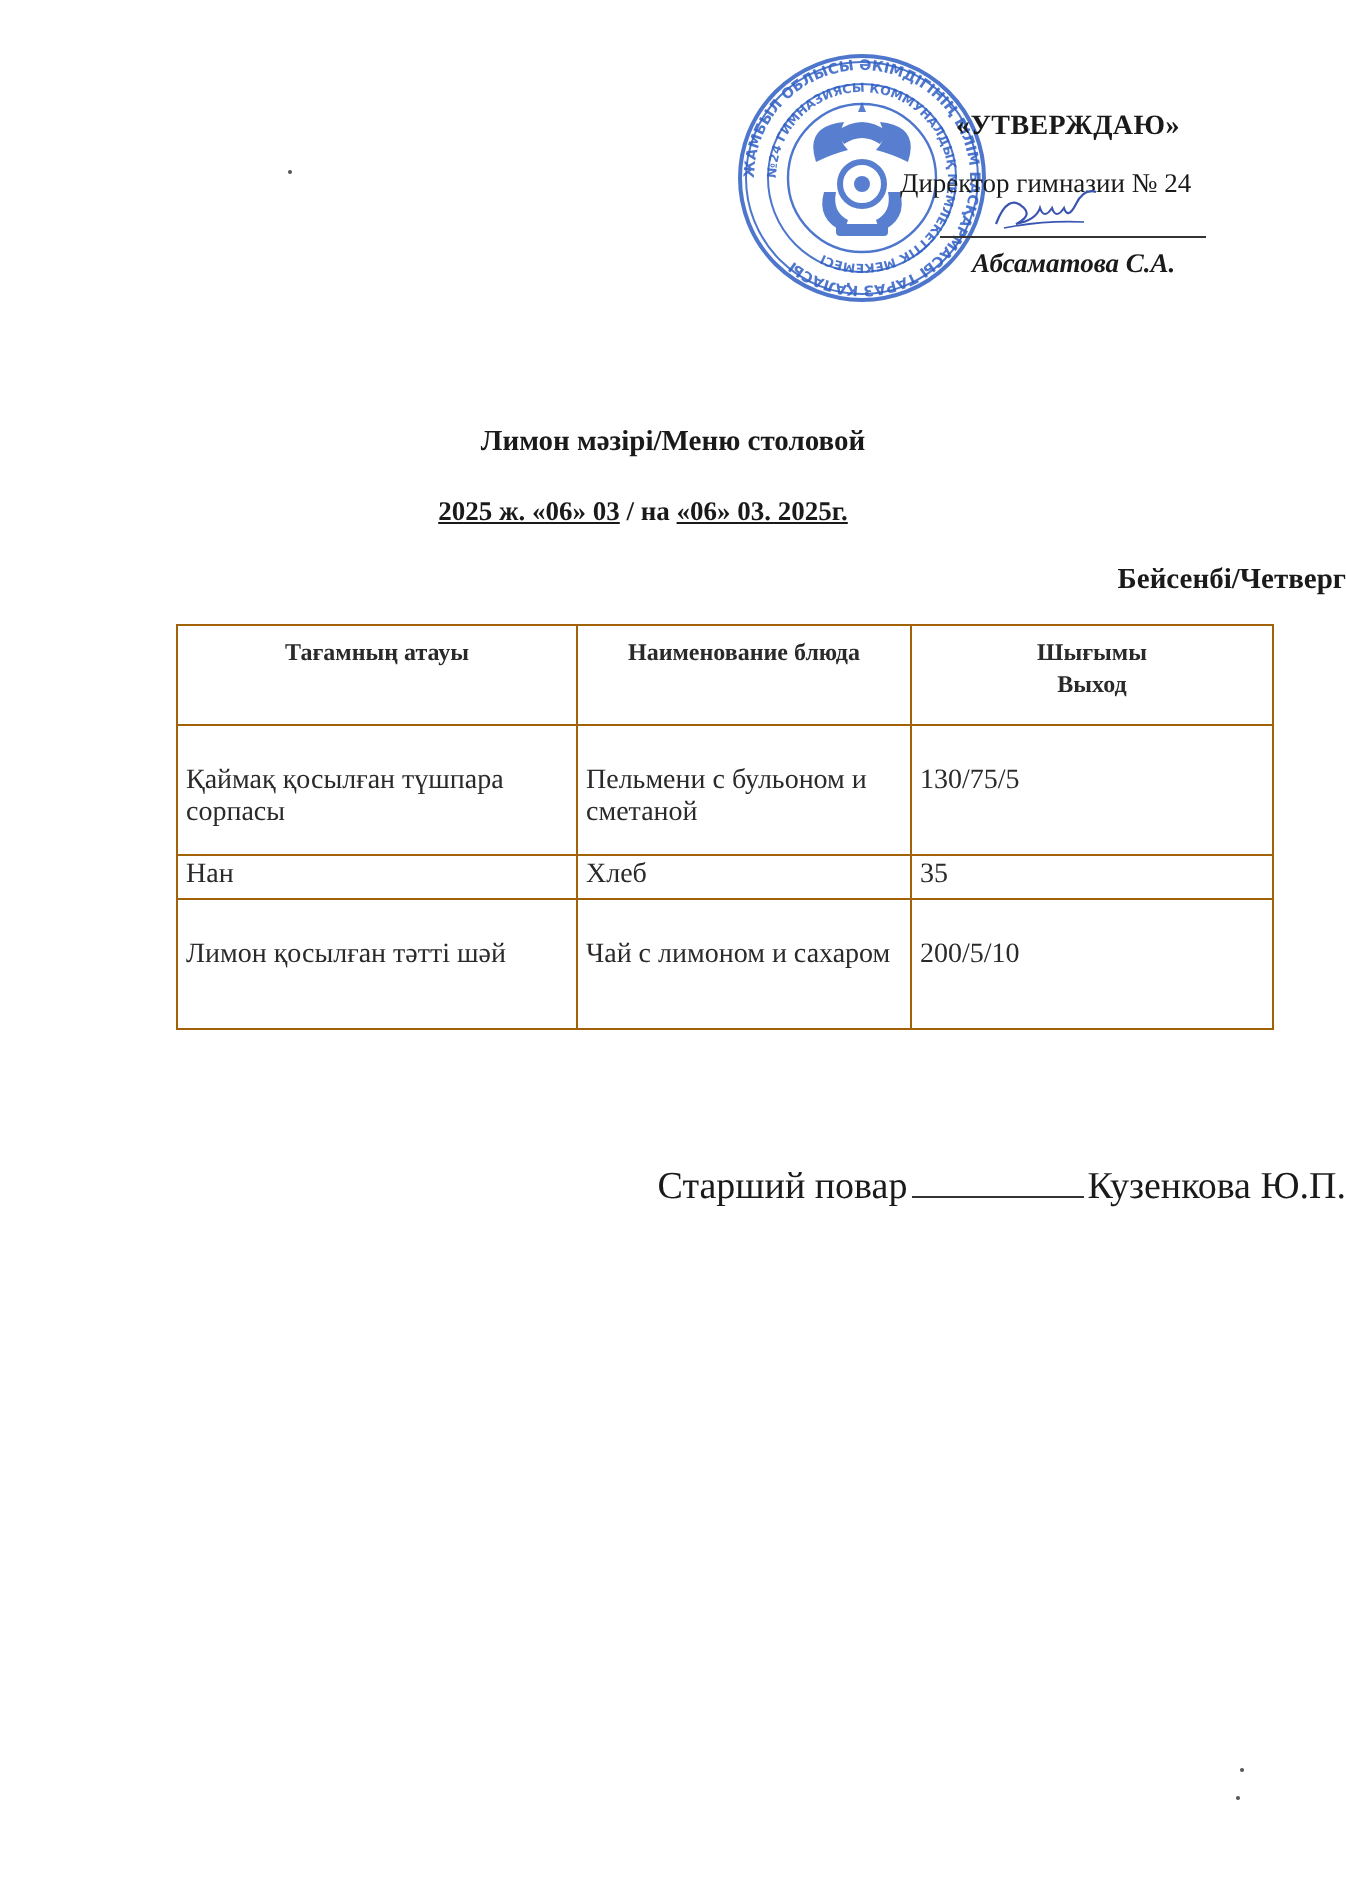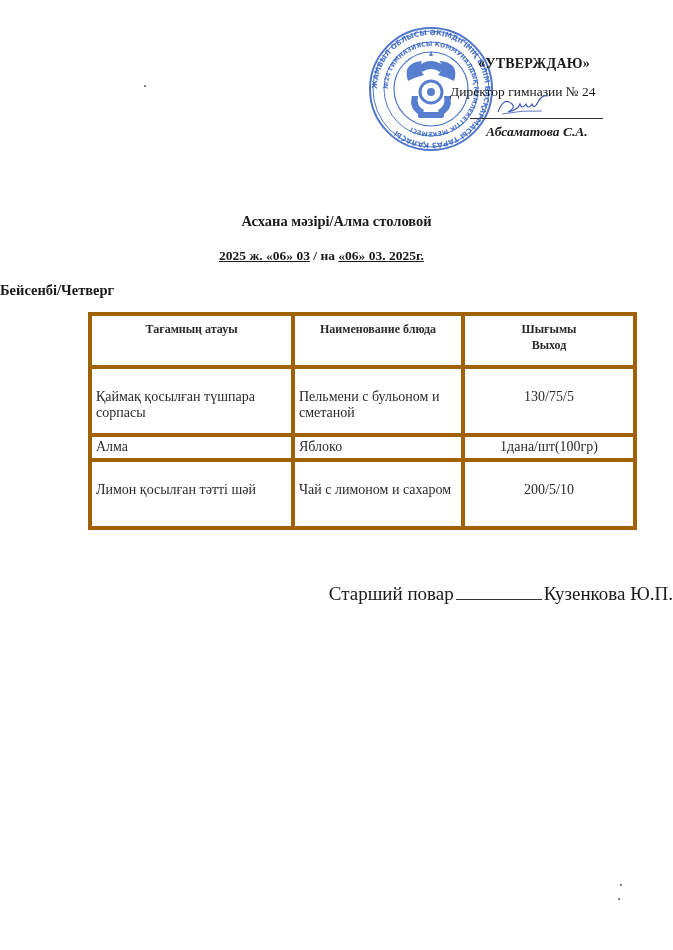--- a/index.html
+++ b/index.html
@@ -16,34 +16,34 @@
   .approve-name  { left: 486px; top: 124px; font-size: 13.5px; font-weight: bold; font-style: italic; }
   .signature     { left: 494px; top: 92px; width: 60px; height: 26px; }
 
   
   .stamp { left: 368px; top: 26px; width: 126px; height: 126px; }
 
   
   .doc-title { left: 0; width: 673px; top: 213px; text-align: center; font-size: 14.5px; font-weight: bold; }
   .doc-date  { left: 0; width: 643px; top: 248px; text-align: center; font-size: 13.5px; font-weight: bold; }
   .doc-date .u { text-decoration: underline; }
-  .doc-day   { left: 0; width: 673px; top: 282px; text-align: left; font-size: 14.5px; font-weight: bold; }
+  .doc-day   { left: 0; width: 673px; top: 282px; text-align: right; font-size: 14.5px; font-weight: bold; }
 
   
   table.menu {
     position: absolute; left: 88px; top: 312px; width: 549px;
     border-collapse: collapse; font-size: 14px; color: #2a2a2a;
   }
   table.menu th, table.menu td {
-    border: 4px solid #a16207; padding: 0 4px; vertical-align: top; line-height: 16px;
+    border: 1px solid #a16207; padding: 0 4px; vertical-align: top; line-height: 16px;
   }
   table.menu th { font-size: 12px; font-weight: bold; text-align: center; padding-top: 5px; height: 44px; }
   table.menu td.c1 { width: 191px; }
   table.menu td.c2 { width: 158px; }
-  table.menu td.c3 { text-align: center; }
+  table.menu td.c3 { }
   tr.r-tall td { height: 44px; padding-top: 20px; }
   tr.r-short td { height: 19px; padding-top: 2px; }
 
   
   .footer { left: 0; width: 673px; top: 583px; text-align: right; font-size: 19px; }
   .footer .blank { display: inline-block; width: 86px; border-bottom: 1px solid #333; margin: 0 2px; }
 
   .speck { width: 2px; height: 2px; background: #555; border-radius: 1px; }
 </style>
 </head>
@@ -83,21 +83,21 @@
 <div class="abs approve-role">Директор  гимназии № 24</div>
 <svg class="abs signature" viewBox="0 0 60 26">
   <path d="M4,20 q6,-16 14,-8 q4,4 -4,8 q10,-2 12,-8 q2,6 6,0 q2,6 6,0 q2,6 6,-2 q4,-8 10,-6" fill="none" stroke="#3a55b0" stroke-width="1.1"></path>
   <path d="M8,22 q20,-4 40,-3" fill="none" stroke="#3a55b0" stroke-width="0.8"></path>
 </svg>
 <div class="abs sign-line"></div>
 <div class="abs approve-name">Абсаматова С.А.</div>
 
 <div class="abs speck" style="left:144px;top:85px;"></div>
 
-<div class="abs doc-title">Асхана мәзірі/Алма столовой</div>
+<div class="abs doc-title">Лимон мәзірі/Меню столовой</div>
 <div class="abs doc-date">
   <span class="u">2025 ж. «06» 03</span><span> / на </span><span class="u">«06» 03. 2025г.</span>
 </div>
 <div class="abs doc-day">Бейсенбі/Четверг</div>
 
 <table class="menu">
   <thead>
     <tr>
       <th>Тағамның атауы</th>
       <th>Наименование блюда</th>
@@ -107,23 +107,23 @@
       </th>
     </tr>
   </thead>
   <tbody>
     <tr class="r-tall">
       <td class="c1">Қаймақ қосылған түшпара сорпасы</td>
       <td class="c2">Пельмени с бульоном и сметаной</td>
       <td class="c3">130/75/5</td>
     </tr>
     <tr class="r-short">
-      <td class="c1">Алма</td>
-      <td class="c2">Яблоко</td>
-      <td class="c3">1дана/шт(100гр)</td>
+      <td class="c1">Нан</td>
+      <td class="c2">Хлеб</td>
+      <td class="c3">35</td>
     </tr>
     <tr class="r-tall">
       <td class="c1">Лимон қосылған тәтті шәй</td>
       <td class="c2">Чай  с лимоном и сахаром</td>
       <td class="c3">200/5/10</td>
     </tr>
   </tbody>
 </table>
 
 <div class="abs footer">

